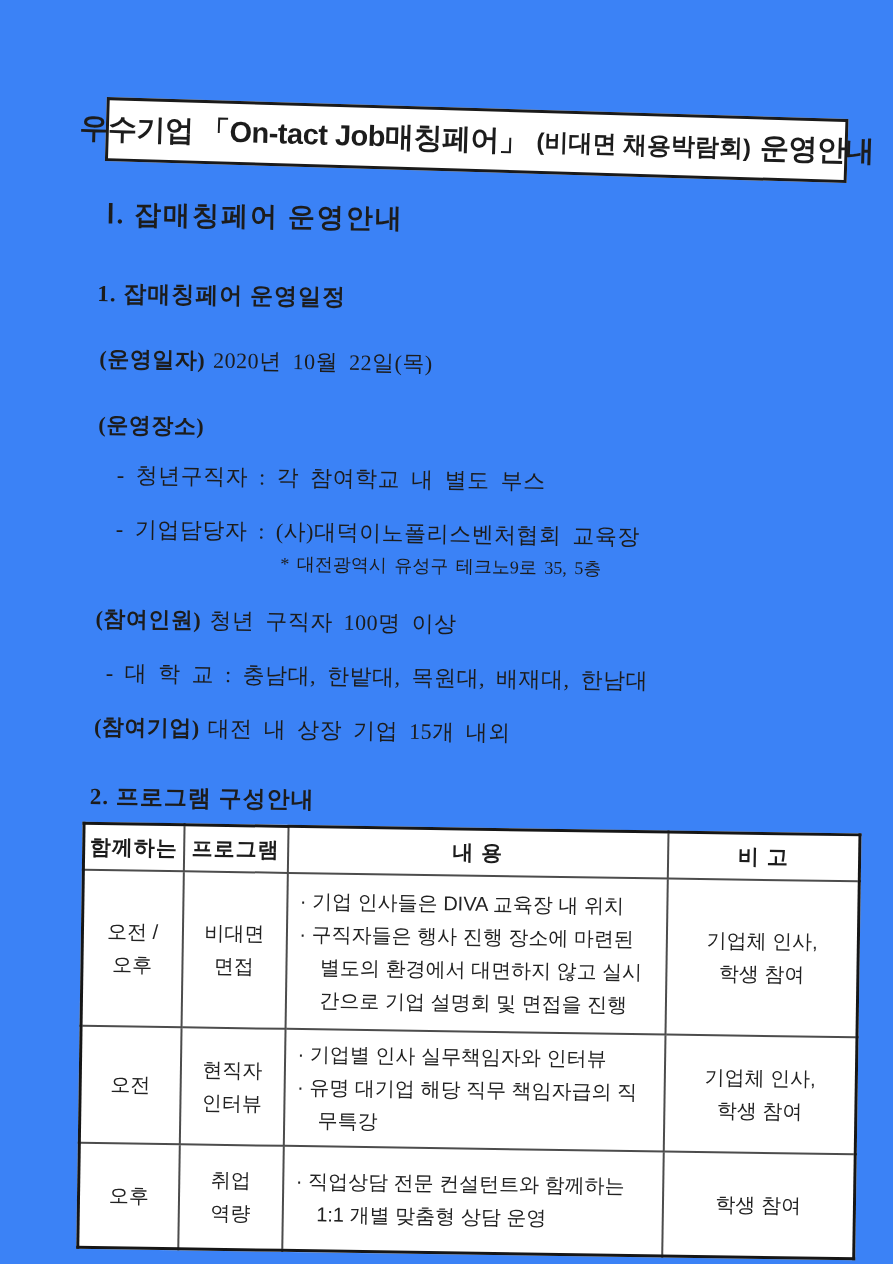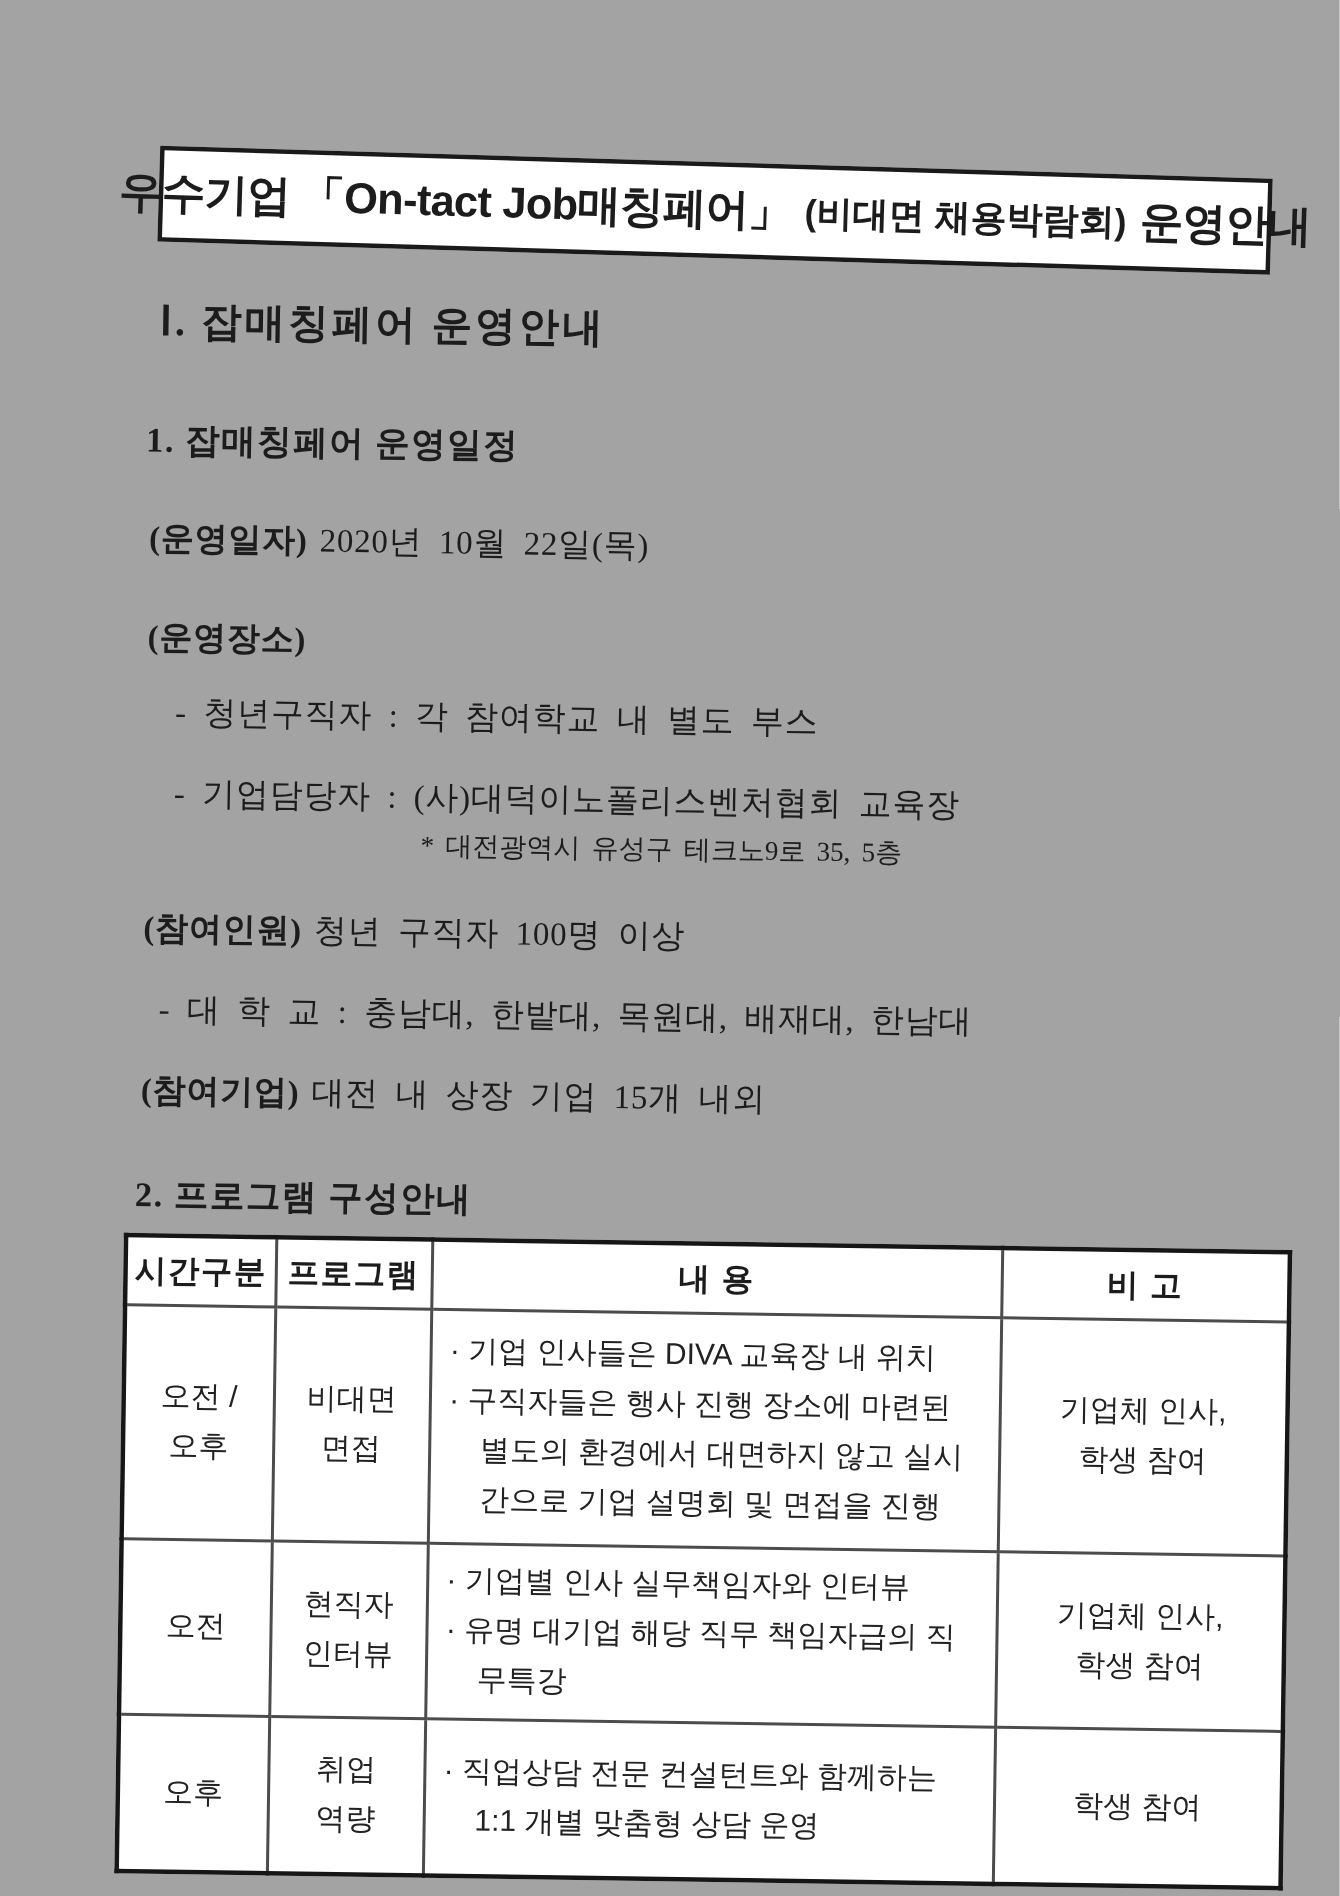--- a/index.html
+++ b/index.html
@@ -6,21 +6,21 @@
   body {
     width: 893px; height: 1264px;
     background: #ffffff;
     font-family: "Liberation Serif", serif;
     color: #1c1c1c;
     overflow: hidden;
   }
   .page {
     position: relative;
     width: 893px; height: 1264px;
-    background: #a3a3a3;
+    background: #3b82f6;
     text-decoration: underline;
   }
   
   .scan {
     position: absolute; inset: 0;
     transform: rotate(0.85deg);
     transform-origin: 100px 120px;
   }
 
   
@@ -144,21 +144,21 @@
 
     <table class="program">
       <colgroup>
         <col style="width:100px">
           <col style="width:104px">
           <col style="width:380px">
           <col style="width:192px">
       </colgroup>
       <thead>
         <tr>
-          <th>시간구분</th>
+          <th>함께하는</th>
           <th>프로그램</th>
           <th>내 용</th>
           <th>비 고</th>
         </tr>
       </thead>
       <tbody>
         <tr class="r1">
           <td class="c">
             <div>오전 /</div>
             <div>오후</div>

